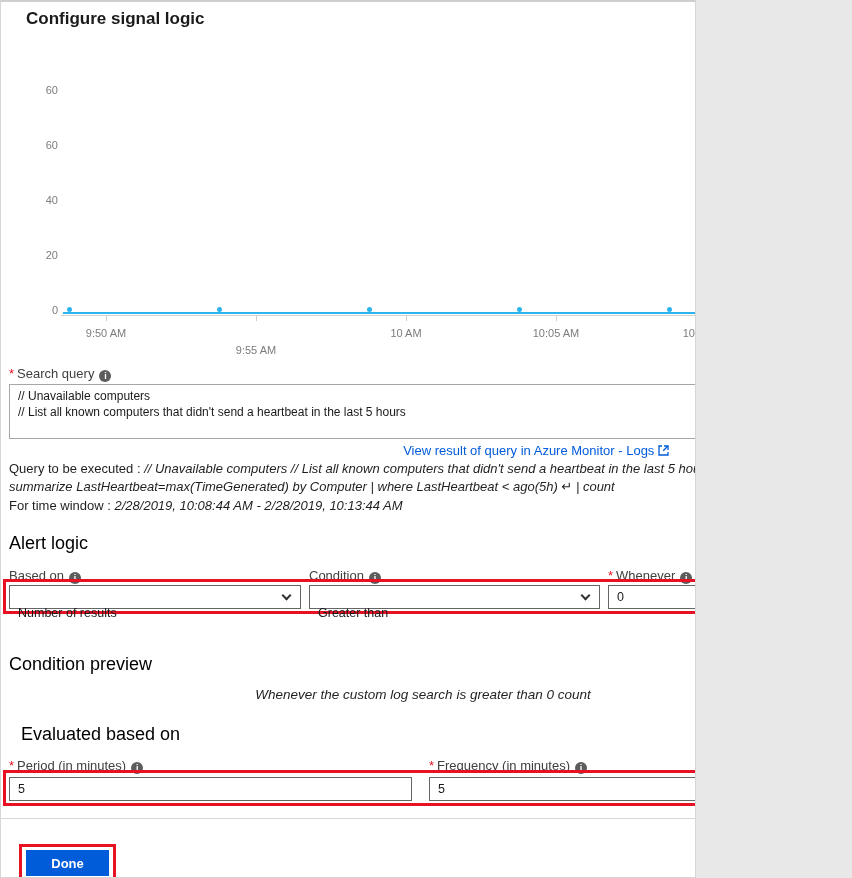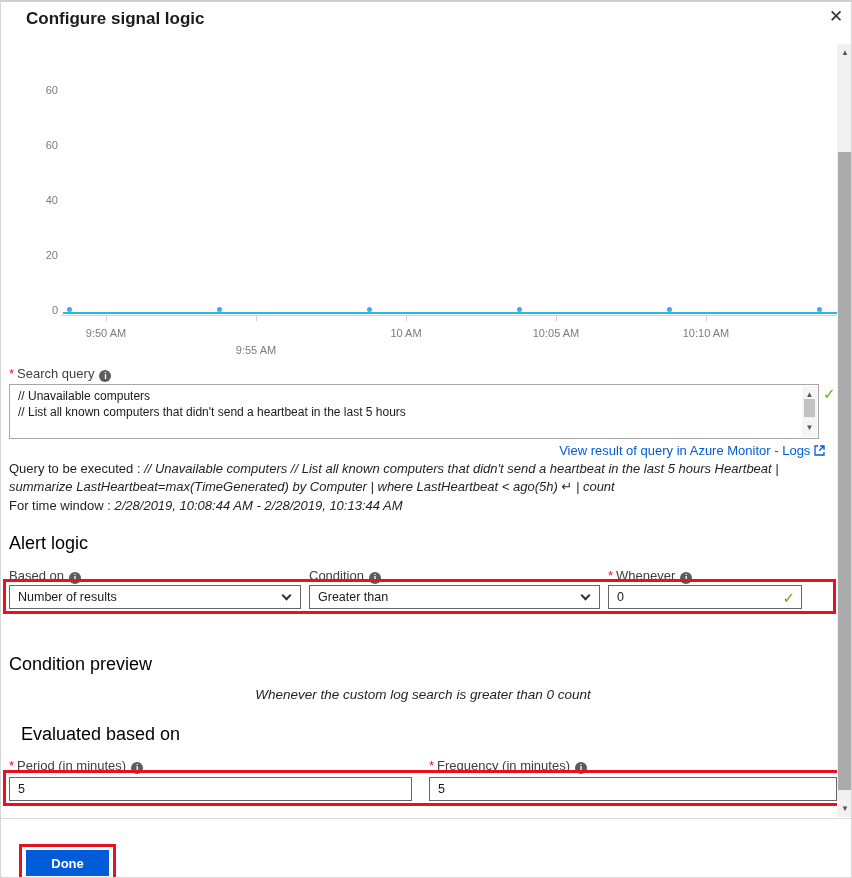--- a/index.html
+++ b/index.html
@@ -1,17 +1,17 @@
 <!DOCTYPE html>
 <html><head>
 <meta charset="utf-8">
 <style>
   html,body{margin:0;padding:0;background:#e8e8e8;}
   *{box-sizing:border-box;font-family:"Liberation Sans","DejaVu Sans",sans-serif;}
-  .dialog{position:relative;width:852px;height:878px;background:#fff;border:1px solid #d6d6d6;
+  .dialog{position:relative;width:696px;height:878px;background:#fff;border:1px solid #d6d6d6;
           border-top:2px solid #cfcfcf;overflow:hidden;}
   .abs{position:absolute;}
   
   .title{left:25px;top:7px;font-size:17px;font-weight:600;color:#1a1a1a;}
   .close{left:828px;top:6px;font-size:17px;color:#333;cursor:pointer;line-height:1;}
   
   .ytick{position:absolute;width:34px;right:795px;text-align:right;font-size:11px;color:#7c7c7c;}
   .xtick-line{position:absolute;width:1px;height:5px;background:#cfcfcf;top:314px;}
   .xtick-label{position:absolute;width:80px;text-align:center;top:325px;font-size:11px;color:#7c7c7c;}
   .axis-line{left:60px;top:313px;width:778px;height:1px;background:#d2d2d2;}
@@ -27,21 +27,21 @@
   .inner-scroll{position:absolute;right:1px;top:1px;width:15px;height:51px;background:#f5f5f5;}
   .inner-scroll .arr{position:absolute;left:0;width:15px;text-align:center;font-size:8px;color:#555;}
   .inner-thumb{position:absolute;left:2px;top:13px;width:11px;height:18px;background:#c2c2c2;}
   .check{color:#5db300;font-weight:bold;font-size:15px;}
   .link{top:441px;right:26px;font-size:13px;color:#015cda;cursor:pointer;}
   .para{left:8px;width:828px;font-size:13px;color:#1f1f1f;line-height:17.5px;}
   .ital{font-style:italic;text-align:center;}
   .heading{font-size:18px;color:#000000;}
   .redbox{border:3px solid #e81123;background:transparent;pointer-events:none;}
   .select{border:1px solid #666;background:#fff;height:24px;font-size:12.5px;color:#1a1a1a;
-          padding:4px 24px 0 8px;cursor:pointer;}
+          padding:20px 24px 0 8px;cursor:pointer;}
   .chev{position:absolute;right:10px;top:6px;width:7px;height:7px;border-right:2px solid #333;
         border-bottom:2px solid #333;transform:rotate(45deg);}
   .tinput{border:1px solid #666;background:#fff;height:24px;font-size:12.5px;color:#1a1a1a;
           padding:0 8px;width:100%;outline:none;}
   .divider{left:0;top:816px;width:852px;height:1px;background:#d9d9d9;}
   .done-btn{left:25px;top:848px;width:83px;height:26px;background:#015cda;color:#fff;border:none;
             font-size:13px;font-weight:bold;cursor:pointer;}
   
   .vscroll{left:836px;top:42px;width:16px;height:773px;background:#f1f1f1;}
   .vscroll .arr{position:absolute;left:0;width:16px;text-align:center;font-size:8px;color:#555;cursor:pointer;}

